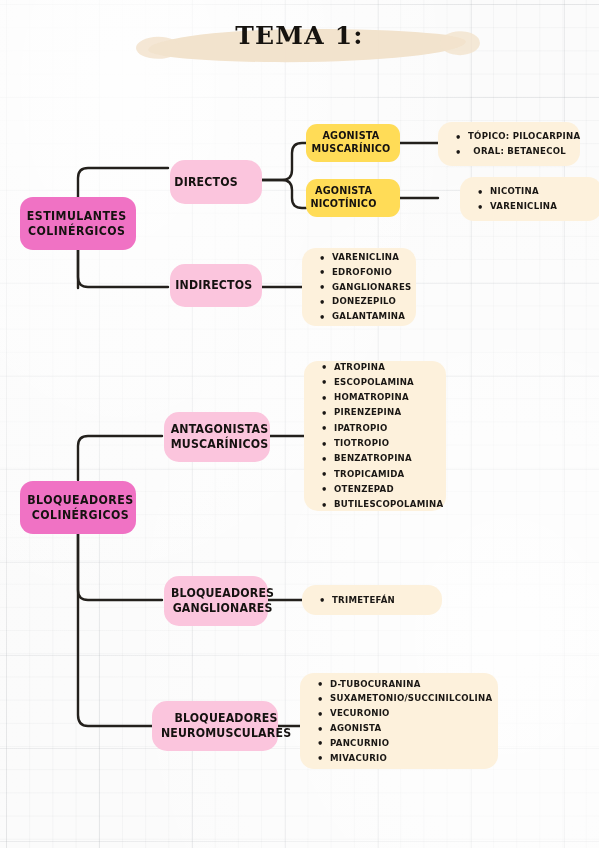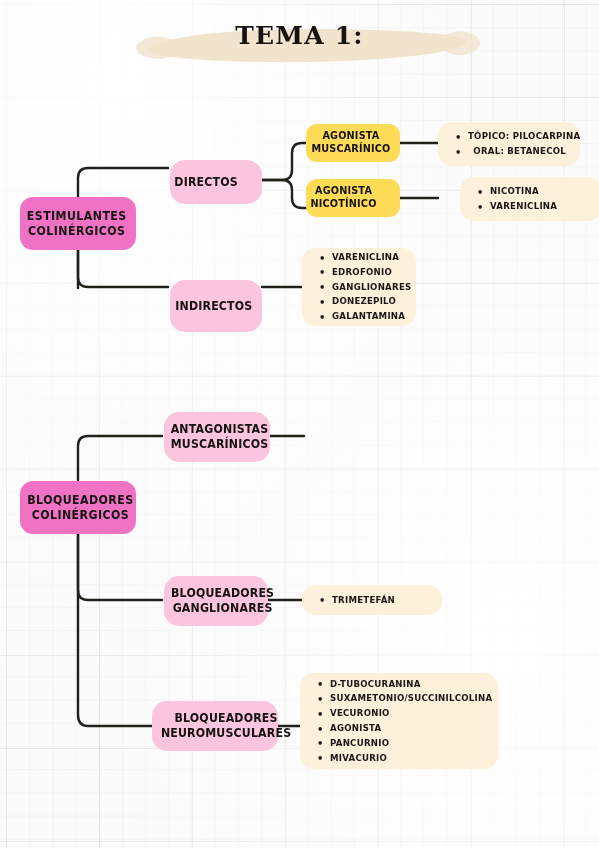--- a/index.html
+++ b/index.html
@@ -244,41 +244,55 @@
     <span class="node-label">AGONISTA
 NICOTÍNICO</span>
   </div>
   <div class="listbox" style="left:460px; top:177px; width:142px; height:44px;">
     <ul>
       <li>NICOTINA</li>
       <li>VARENICLINA</li>
     </ul>
   </div>
 
-  <div class="node branch" style="left:170px; top:280px; width:92px; height:52px;">
+  <div class="node branch" style="left:170px; top:264px; width:92px; height:43px;">
     <span class="node-label">INDIRECTOS</span>
   </div>
   <div class="listbox" style="left:302px; top:248px; width:114px; height:78px;">
     <ul>
       <li>VARENICLINA</li>
       <li>EDROFONIO</li>
       <li>GANGLIONARES</li>
       <li>DONEZEPILO</li>
       <li>GALANTAMINA</li>
     </ul>
   </div>
 
   <div class="node root" style="left:20px; top:481px; width:116px; height:53px;">
     <span class="node-label">BLOQUEADORES
 COLINÉRGICOS</span>
   </div>
 
   <div class="node branch" style="left:164px; top:412px; width:106px; height:50px;">
     <span class="node-label">ANTAGONISTAS
 MUSCARÍNICOS</span>
+  </div>
+  <div class="listbox tight" style="left:304px; top:361px; width:142px; height:150px;">
+    <ul>
+      <li>ATROPINA</li>
+      <li>ESCOPOLAMINA</li>
+      <li>HOMATROPINA</li>
+      <li>PIRENZEPINA</li>
+      <li>IPATROPIO</li>
+      <li>TIOTROPIO</li>
+      <li>BENZATROPINA</li>
+      <li>TROPICAMIDA</li>
+      <li>OTENZEPAD</li>
+      <li>BUTILESCOPOLAMINA</li>
+    </ul>
   </div>
 
   <div class="node branch" style="left:164px; top:576px; width:104px; height:50px;">
     <span class="node-label">BLOQUEADORES
 GANGLIONARES</span>
   </div>
   <div class="listbox" style="left:302px; top:585px; width:140px; height:30px;">
     <ul>
       <li>TRIMETEFÁN</li>
     </ul>

